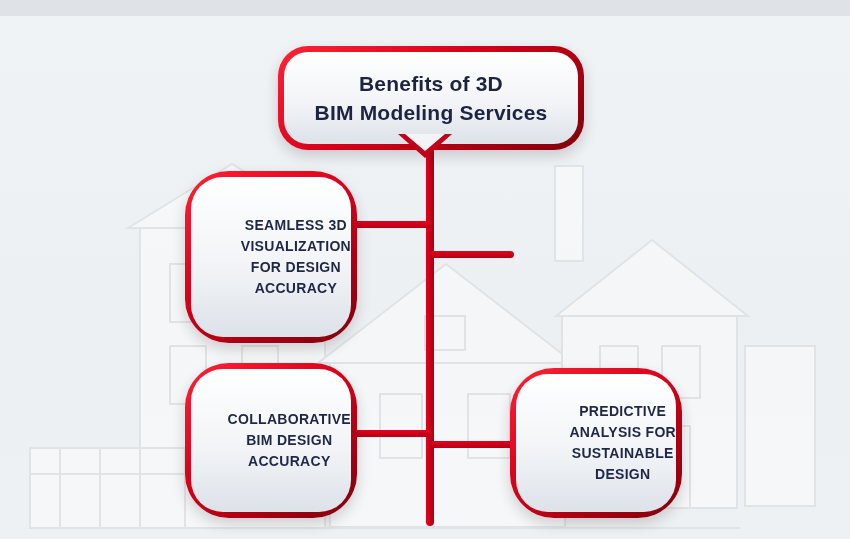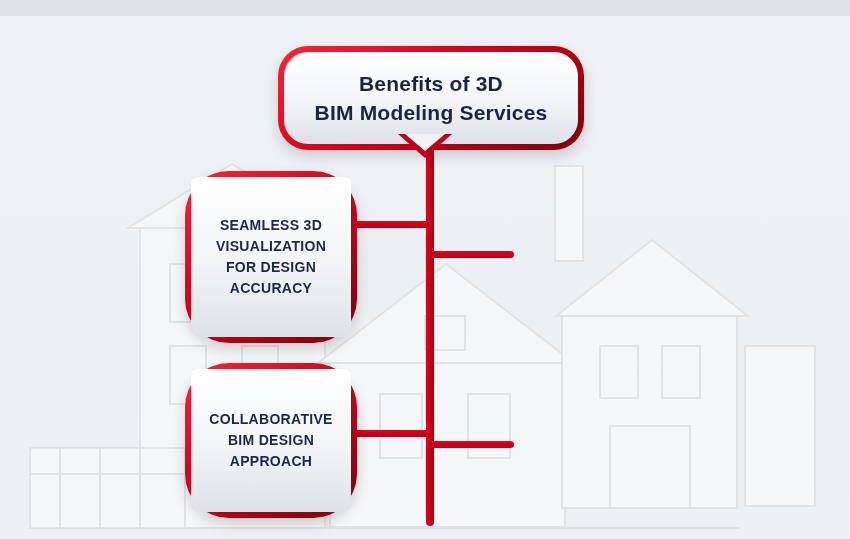--- a/index.html
+++ b/index.html
@@ -55,21 +55,21 @@
     position:absolute;left:398px;top:118px;width:0;height:0;
     border-left:27px solid transparent;border-right:27px solid transparent;
     border-top:24px solid #c20017;
   }
   .tail-inner{
     position:absolute;left:405px;top:118px;width:0;height:0;
     border-left:20px solid transparent;border-right:20px solid transparent;
     border-top:17px solid #f2f4f7;
   }
   .node{border-radius:44px;}
-  .node .gbox-inner{border-radius:7px;padding:10px 24px;}
+  .node .gbox-inner{border-radius:32px;padding:10px 0;justify-content:flex-end;}
   .node-label{
     font-size:14px;font-weight:bold;color:#1f2747;
     line-height:1.5;white-space:pre-line;letter-spacing:.3px;
   }
   .node-tl{left:185px;top:155px;width:160px;height:160px;}
   .node-tr{left:510px;top:162px;width:160px;height:156px;}
   .node-bl{left:185px;top:347px;width:160px;height:143px;}
   .node-br{left:510px;top:352px;width:160px;height:138px;}
 </style>
 </head>
@@ -128,18 +128,26 @@
 FOR DESIGN
 ACCURACY</div>
     </div>
   </div>
 
 
   <div class="gbox node node-bl">
     <div class="gbox-inner">
       <div class="node-label">COLLABORATIVE
 BIM DESIGN
-APPROACH</div>
+ACCURACY</div>
     </div>
   </div>
 
+  <div class="gbox node node-br">
+    <div class="gbox-inner">
+      <div class="node-label">PREDICTIVE
+ANALYSIS FOR
+SUSTAINABLE
+DESIGN</div>
+    </div>
+  </div>
 
 </div>
 
 </body></html>

